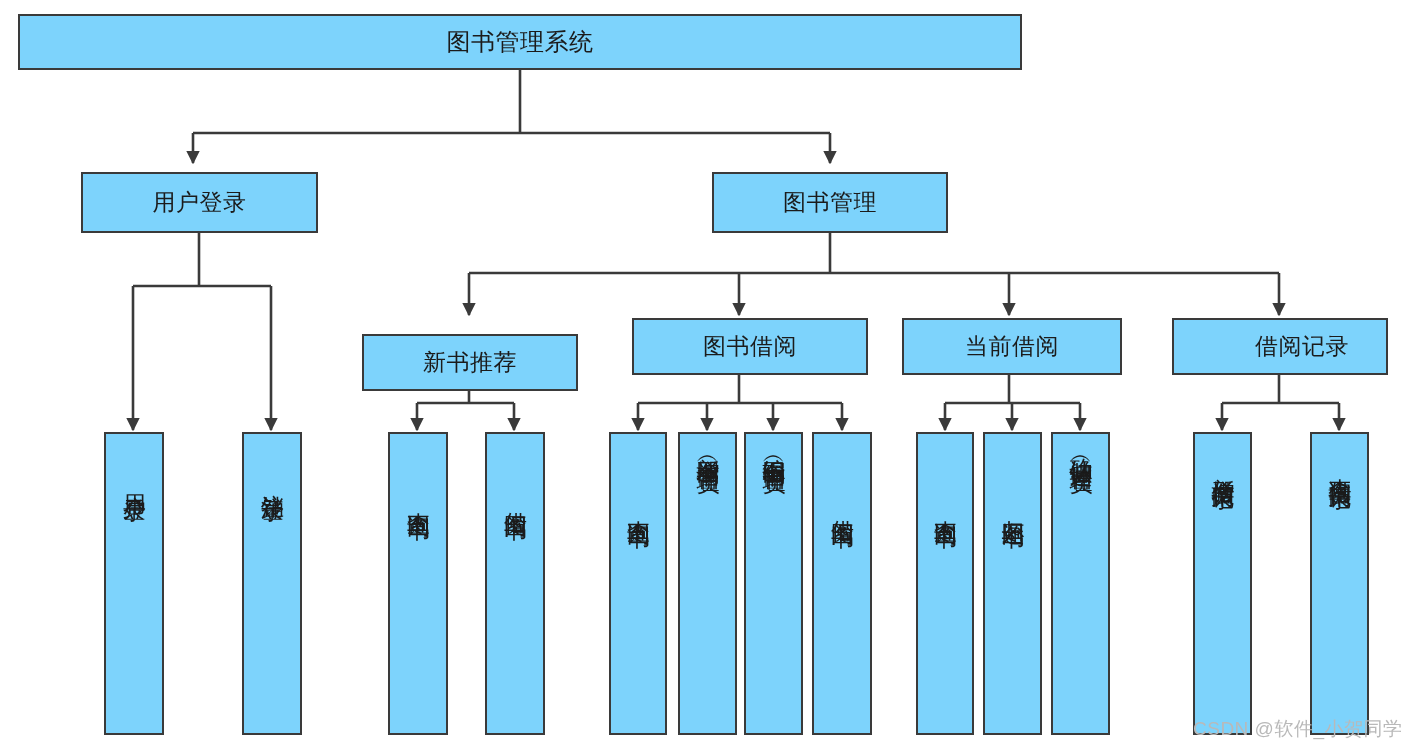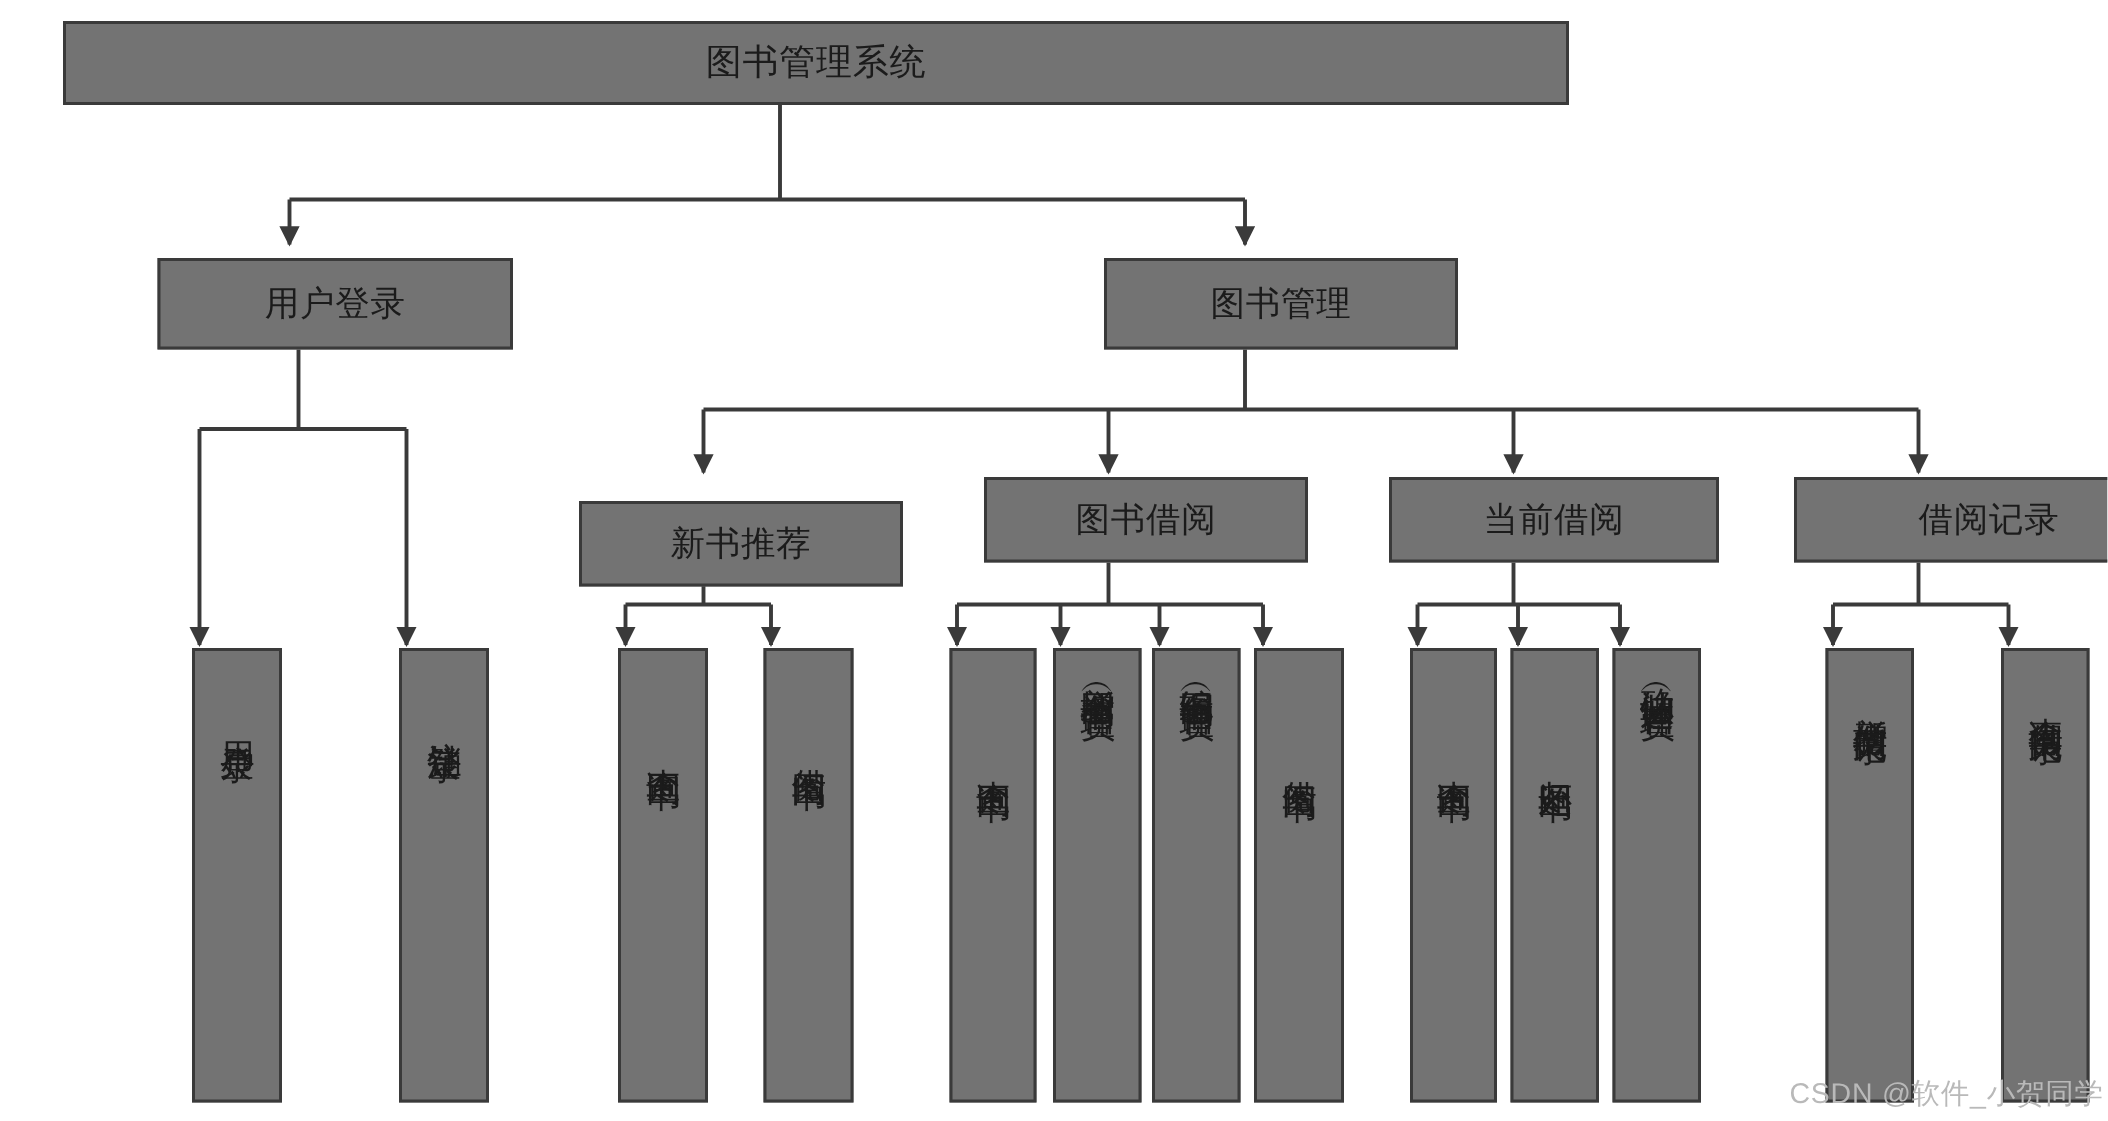--- a/index.html
+++ b/index.html
@@ -22,26 +22,25 @@
     left: 0;
     top: 0;
     width: 1405px;
     height: 747px;
     pointer-events: none;
   }
   .node {
     position: absolute;
     box-sizing: border-box;
     border: 2.5px solid #3a3a3a;
-    background: #737373;
+    background: #7dd3fc;
     display: flex;
     align-items: center;
     justify-content: center;
     color: #1b1b1b;
-    margin-left: 24px;
   }
   .node .lbl {
     display: block;
     text-align: center;
     line-height: 1.18;
     white-space: nowrap;
   }
   
   .node.h .lbl {
     font-size: 23px;
@@ -136,21 +135,21 @@
   </div>
 
   <div class="node h" style="left:712px; top:172px; width:236px; height:61px;">
     <span class="lbl">图书管理</span>
   </div>
 
   <div class="node h" style="left:362px; top:334px; width:216px; height:57px;">
     <span class="lbl">新书推荐</span>
   </div>
 
-  <div class="node h" style="left:632px; top:318px; width:216px; height:57px;">
+  <div class="node h" style="left:632px; top:318px; width:236px; height:57px;">
     <span class="lbl">图书借阅</span>
   </div>
 
   <div class="node h" style="left:902px; top:318px; width:220px; height:57px;">
     <span class="lbl">当前借阅</span>
   </div>
 
   <div class="node h" style="left:1172px; top:318px; width:216px; height:57px;padding-left:44px;">
     <span class="lbl">借阅记录</span>
   </div>

